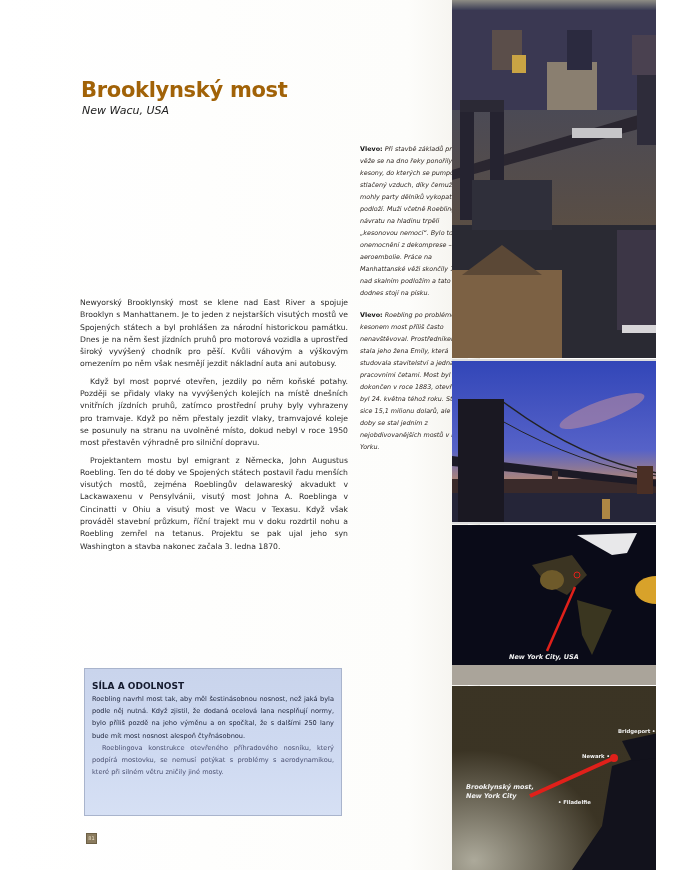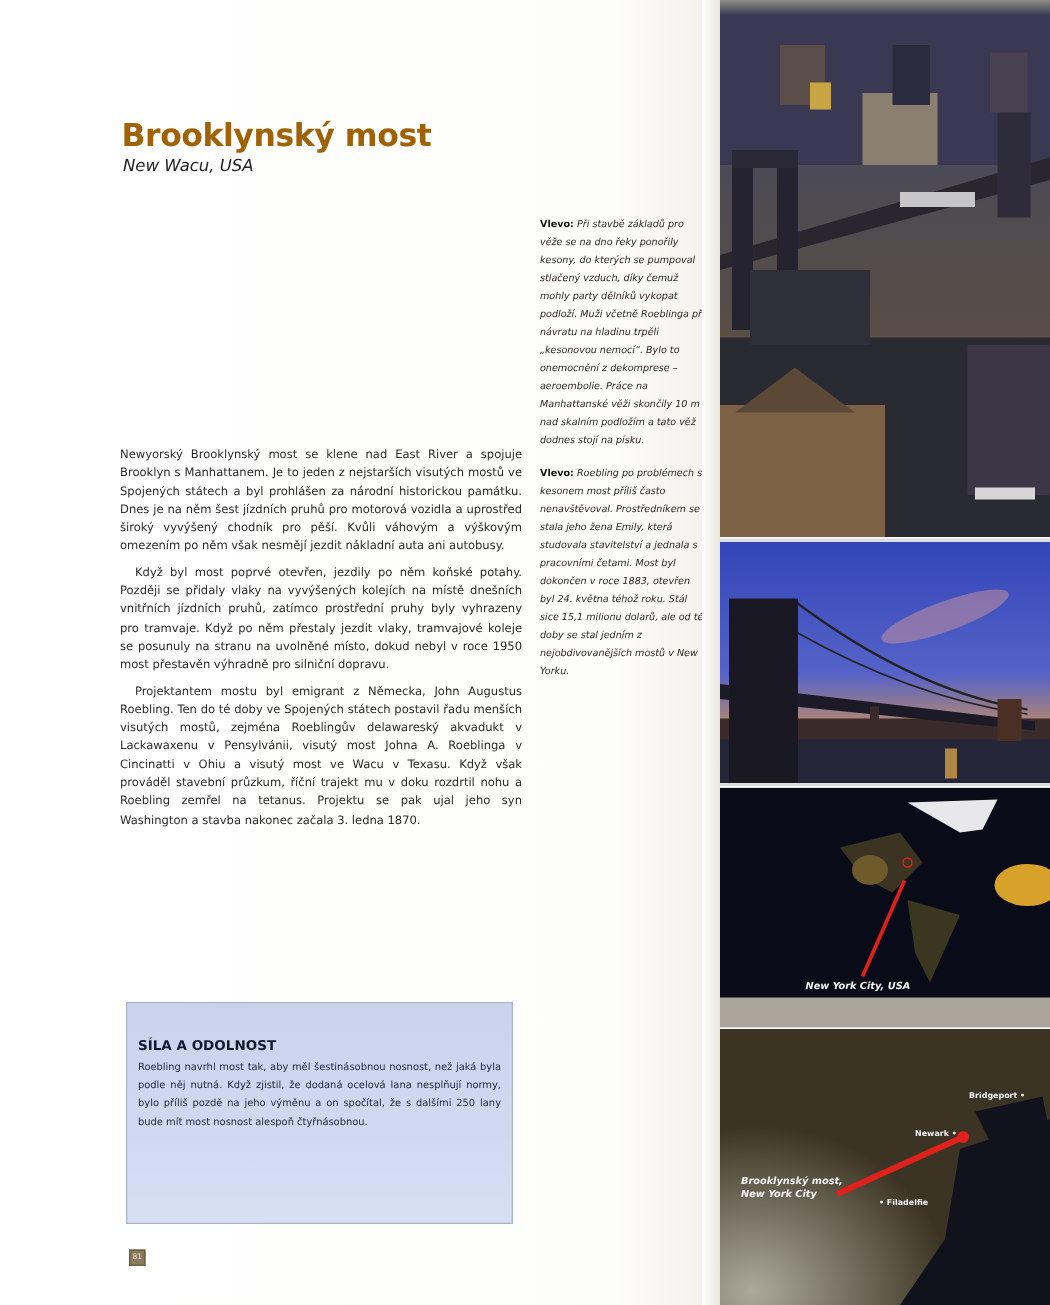--- a/index.html
+++ b/index.html
@@ -48,41 +48,41 @@
   }
   .caption {
     font-size: 6.4px; line-height: 12px; font-style: italic; color: #2d2520;
     margin-bottom: 10px;
   }
   .caption .lead { font-style: normal; font-weight: bold; color: #111; }
   .sidebar-box {
     position: absolute; left: 84px; top: 668px; width: 258px; height: 148px;
     background: linear-gradient(180deg, #c9d4ec 0%, #cfdaf1 60%, #d6e0f4 100%);
     border: 1px solid #a9b4cc;
-    box-sizing: border-box; padding: 24px 7px;
+    box-sizing: border-box; padding: 12px 7px;
   }
   .sidebar-title {
     font-weight: bold; font-size: 9px; color: #141a2e; margin-bottom: 2px;
   }
   .sidebar-box p {
     margin: 0; font-size: 6.6px; line-height: 12.2px; color: #22283e; text-align: justify;
   }
   .sidebar-box p.indent { text-indent: 10px; color: #4a4f70; }
   .page-number {
     position: absolute; left: 86px; top: 833px; width: 11px; height: 11px;
     background: #8a7b5e; border: 1px solid #6d6045; box-sizing: border-box;
   }
   .page-number span {
     display: block; font-size: 5px; color: #e9dfc6; text-align: center; line-height: 9px;
   }
   .gutter {
     position: absolute; left: 468px; top: 0; width: 12px; height: 870px;
     background: linear-gradient(90deg, #ffffff, #e9e6de);
   }
-  .photo { position: absolute; left: 480px; width: 220px; overflow: hidden; text-align: center; }
+  .photo { position: absolute; left: 452px; width: 204px; overflow: hidden; text-align: center; }
   .photo svg { display: block; }
   .photo-city { top: 0; height: 358px; }
   .photo-bridge { top: 359px; height: 165px; border-top: 2px solid #ddd; border-bottom: 2px solid #ddd; box-sizing: border-box; }
   .photo-world { top: 525px; height: 160px; }
   .photo-region { top: 686px; height: 184px; }
   .map-label {
     position: absolute; font-weight: bold; font-style: italic; color: #f2f2f2;
     font-size: 6.5px; white-space: nowrap;
   }
   .map-label.small { font-size: 5.3px; font-style: normal; }
@@ -111,20 +111,21 @@
   </div>
   <div class="caption">
     <span class="lead">Vlevo:</span>
     <span>Roebling po problémech s kesonem most příliš často nenavštěvoval. Prostředníkem se stala jeho žena Emily, která studovala stavitelství a jednala s pracovními četami. Most byl dokončen v roce 1883, otevřen byl 24. května téhož roku. Stál sice 15,1 milionu dolarů, ale od té doby se stal jedním z nejobdivovanějších mostů v New Yorku.</span>
   </div>
 </div>
 
 <div class="sidebar-box">
   <div class="sidebar-title">SÍLA A ODOLNOST</div>
   <p>Roebling navrhl most tak, aby měl šestinásobnou nosnost, než jaká byla podle něj nutná. Když zjistil, že dodaná ocelová lana nesplňují normy, bylo příliš pozdě na jeho výměnu a on spočítal, že s dalšími 250 lany bude mít most nosnost alespoň čtyřnásobnou.</p>
+  <p class="indent">Roeblingova konstrukce otevřeného příhradového nosníku, který podpírá mostovku, se nemusí potýkat s problémy s aerodynamikou, které při silném větru zničily jiné mosty.</p>
 </div>
 
 <div class="page-number">
   <span>81</span>
 </div>
 
 <div class="gutter"></div>
 
 <div class="photo photo-city">
   <svg width="220" height="358" viewBox="0 0 220 358">

